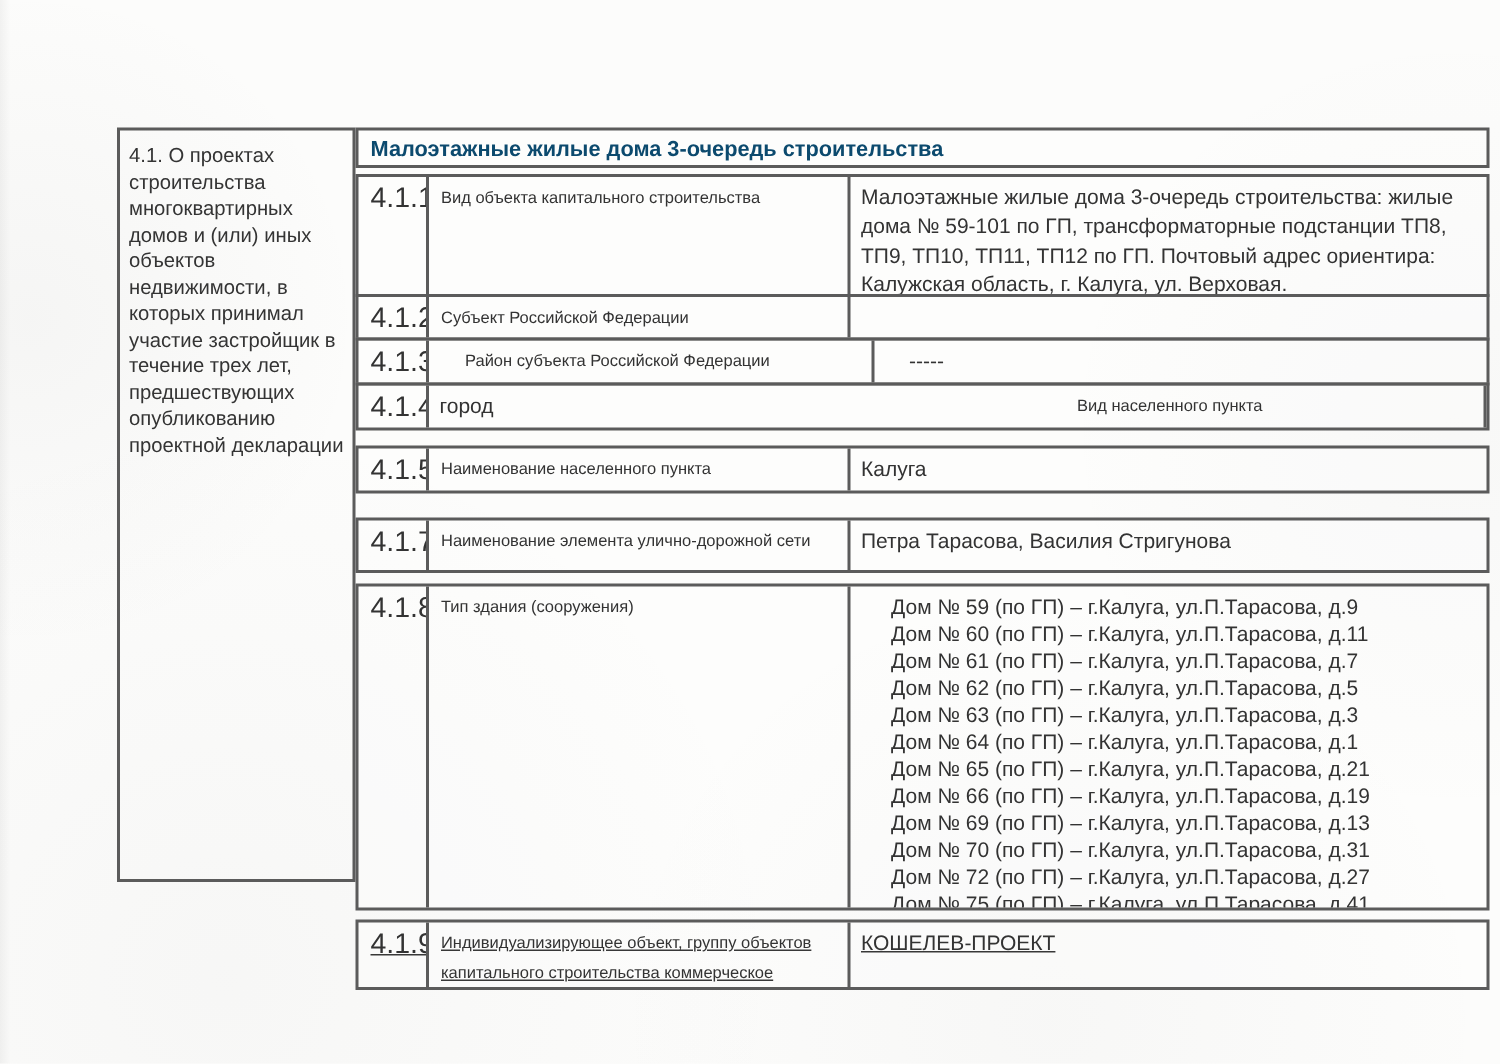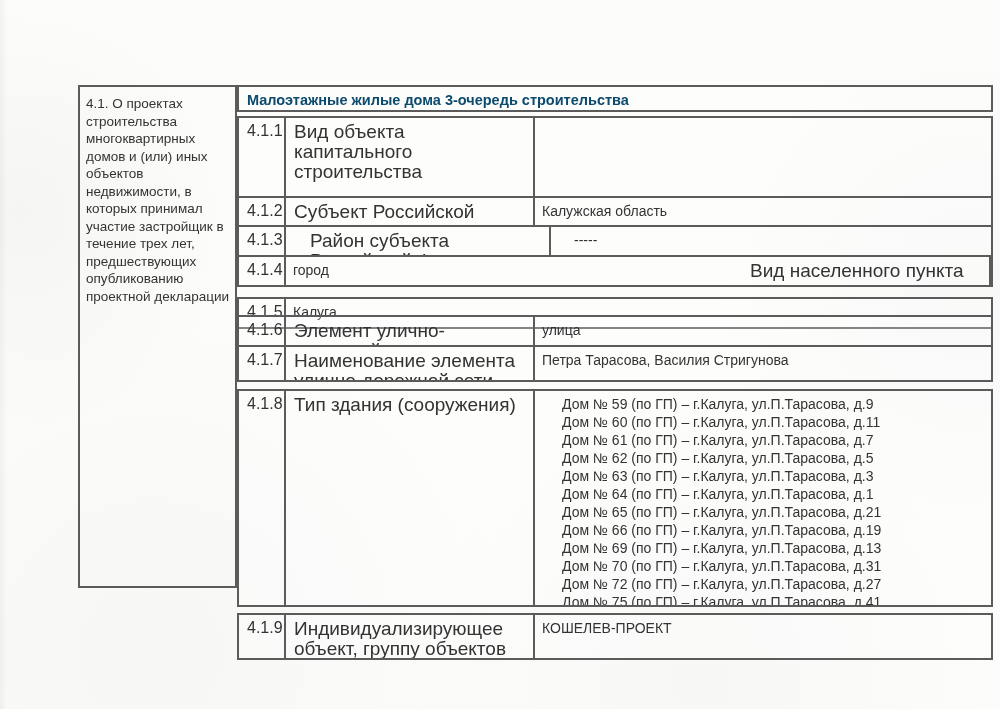--- a/index.html
+++ b/index.html
@@ -26,25 +26,25 @@
   }
   .rows-area{position:absolute;left:159px;top:0;width:756px;height:575px;}
   .trow{
     position:absolute;left:0;width:756px;box-sizing:border-box;
     border:2px solid #5b5b5b;display:flex;align-items:stretch;
     background:rgba(255,255,255,0.25);
   }
   .cell{box-sizing:border-box;overflow:hidden;}
   .cell-num{
     width:47px;flex:none;border-right:2px solid #5b5b5b;
-    padding:4px 0 0 8px;font-size:16px;color:#333;
+    padding:4px 0 0 8px;font-size:19px;color:#333;
   }
   .cell-label{
-    width:249px;flex:none;border-right:2px solid #5b5b5b;
-    padding:4px 5px 0 8px;font-size:19px;line-height:20px;
+    width:281px;flex:none;border-right:2px solid #5b5b5b;
+    padding:4px 5px 0 8px;font-size:11px;line-height:20px;
     white-space:pre-line;color:#333;
   }
   .cell-value{
     flex:1;padding:4px 5px 0 7px;font-size:14px;line-height:19px;
     white-space:pre-line;color:#333;
   }
   .header-row .cell-header{
     width:100%;padding:5px 5px 0 8px;font-size:14.5px;color:#0c4a6e;
     white-space:nowrap;
     font-weight:bold;
@@ -79,50 +79,49 @@
 
   <div class="rows-area">
 
     <div class="trow header-row" style="top:0;height:27px;">
       <div class="cell cell-header">Малоэтажные жилые дома 3-очередь строительства</div>
     </div>
 
     <div class="trow row-4-1-1" style="top:31px;height:82px;">
       <div class="cell cell-num">4.1.1</div>
       <div class="cell cell-label">Вид объекта капитального строительства</div>
+      <div class="cell cell-value">Малоэтажные жилые дома 3-очередь строительства: жилые
+дома № 59-101 по ГП, трансформаторные подстанции ТП8,
+ТП9, ТП10, ТП11, ТП12 по ГП. Почтовый адрес ориентира:
+Калужская область, г. Калуга, ул. Верховая.</div>
     </div>
 
     <div class="trow" style="top:111px;height:31px;">
       <div class="cell cell-num">4.1.2</div>
       <div class="cell cell-label">Субъект Российской Федерации</div>
-      <div class="cell cell-value">Калужская область</div>
     </div>
 
     <div class="trow" style="top:140px;height:32px;gap:16px;">
       <div class="cell cell-num">4.1.3</div>
       <div class="cell cell-label">Район субъекта Российской Федерации</div>
       <div class="cell cell-value">-----</div>
     </div>
 
     <div class="trow" style="top:170px;height:32px;">
       <div class="cell cell-num">4.1.4</div>
       <div class="cell cell-value">город</div>
       <div class="cell cell-label">Вид населенного пункта</div>
     </div>
 
     <div class="trow" style="top:200px;height:32px;margin-top:12px;">
       <div class="cell cell-num">4.1.5</div>
+      <div class="cell cell-label">Наименование населенного пункта</div>
       <div class="cell cell-value">Калуга</div>
     </div>
 
-    <div class="trow" style="top:230px;height:32px;">
-      <div class="cell cell-num">4.1.6</div>
-      <div class="cell cell-label">Элемент улично-дорожной сети</div>
-      <div class="cell cell-value">улица</div>
-    </div>
 
     <div class="trow" style="top:260px;height:37px;">
       <div class="cell cell-num">4.1.7</div>
       <div class="cell cell-label">Наименование элемента улично-дорожной сети</div>
       <div class="cell cell-value">Петра Тарасова, Василия Стригунова</div>
     </div>
 
     <div class="trow row-4-1-8" style="top:304px;height:218px;">
       <div class="cell cell-num">4.1.8</div>
       <div class="cell cell-label">Тип здания (сооружения)</div>
@@ -133,21 +132,21 @@
 Дом № 63 (по ГП) – г.Калуга, ул.П.Тарасова, д.3
 Дом № 64 (по ГП) – г.Калуга, ул.П.Тарасова, д.1
 Дом № 65 (по ГП) – г.Калуга, ул.П.Тарасова, д.21
 Дом № 66 (по ГП) – г.Калуга, ул.П.Тарасова, д.19
 Дом № 69 (по ГП) – г.Калуга, ул.П.Тарасова, д.13
 Дом № 70 (по ГП) – г.Калуга, ул.П.Тарасова, д.31
 Дом № 72 (по ГП) – г.Калуга, ул.П.Тарасова, д.27
 Дом № 75 (по ГП) – г.Калуга, ул.П.Тарасова, д.41</div>
     </div>
 
-    <div class="trow" style="top:528px;height:47px;">
+    <div class="trow" style="top:528px;height:47px;text-decoration:underline;">
       <div class="cell cell-num">4.1.9</div>
       <div class="cell cell-label">Индивидуализирующее объект, группу объектов
 капитального строительства коммерческое</div>
       <div class="cell cell-value">КОШЕЛЕВ-ПРОЕКТ</div>
     </div>
 
   </div>
 </div>
 
 </body></html>

